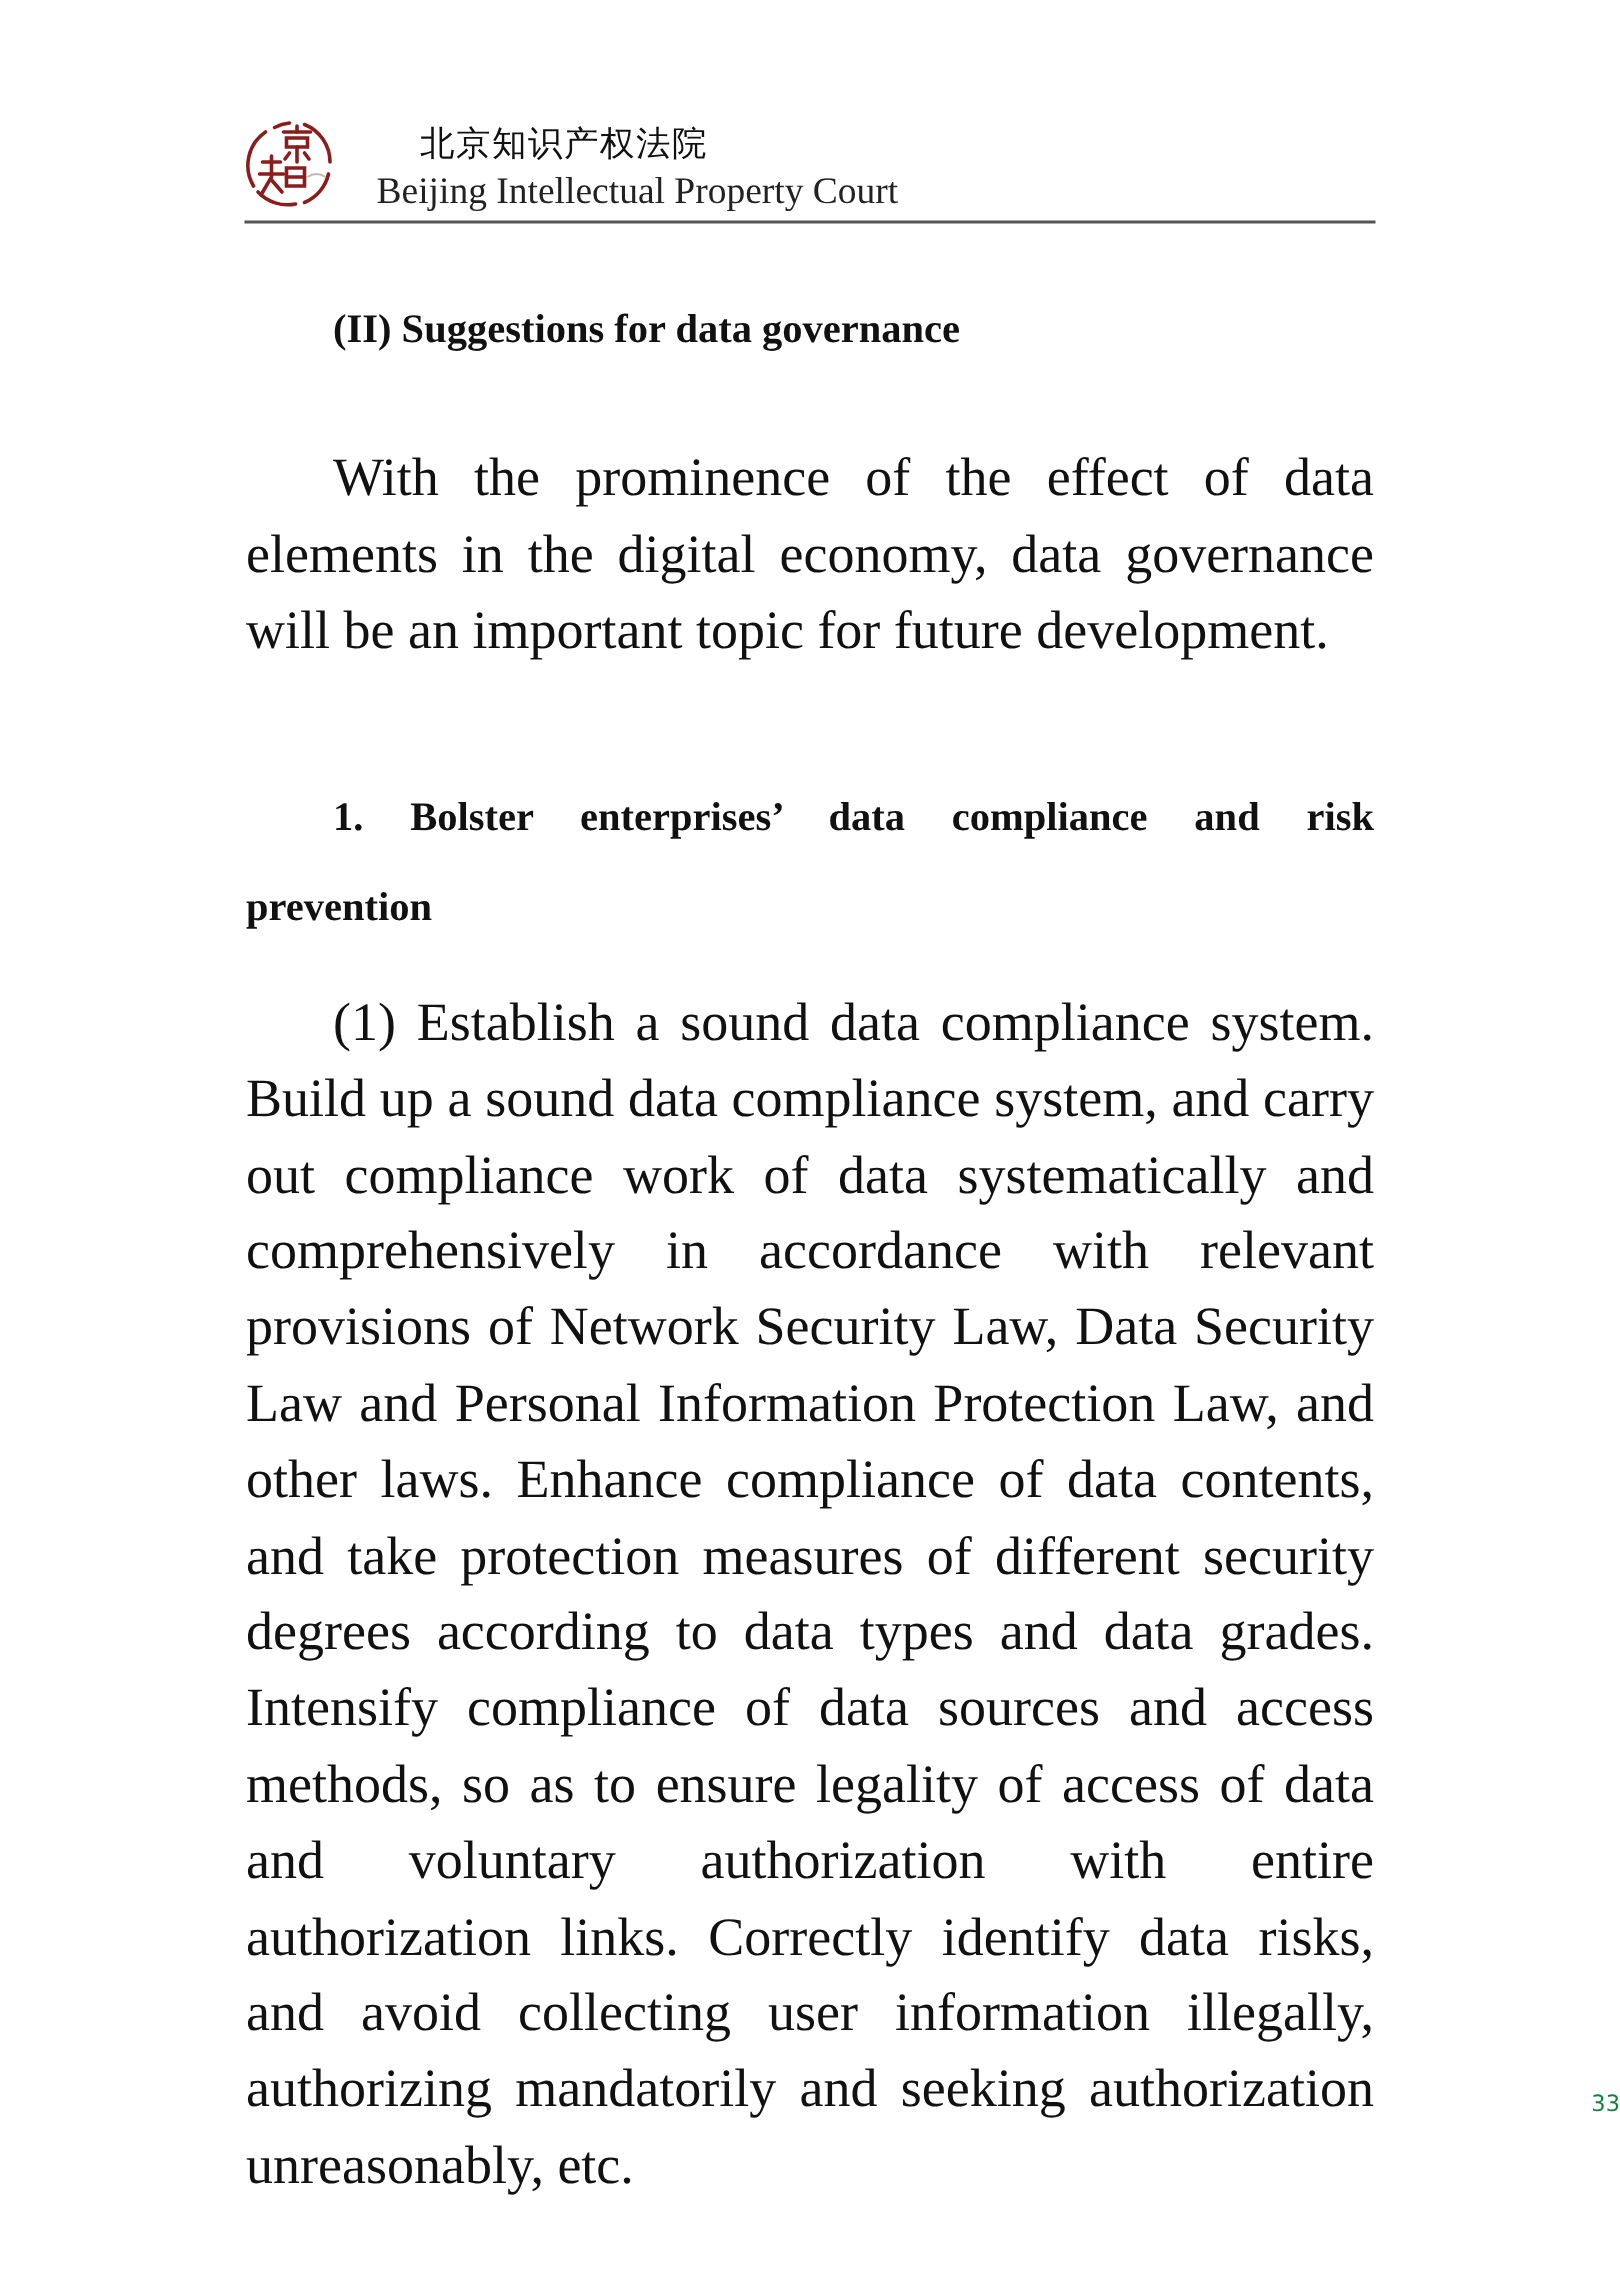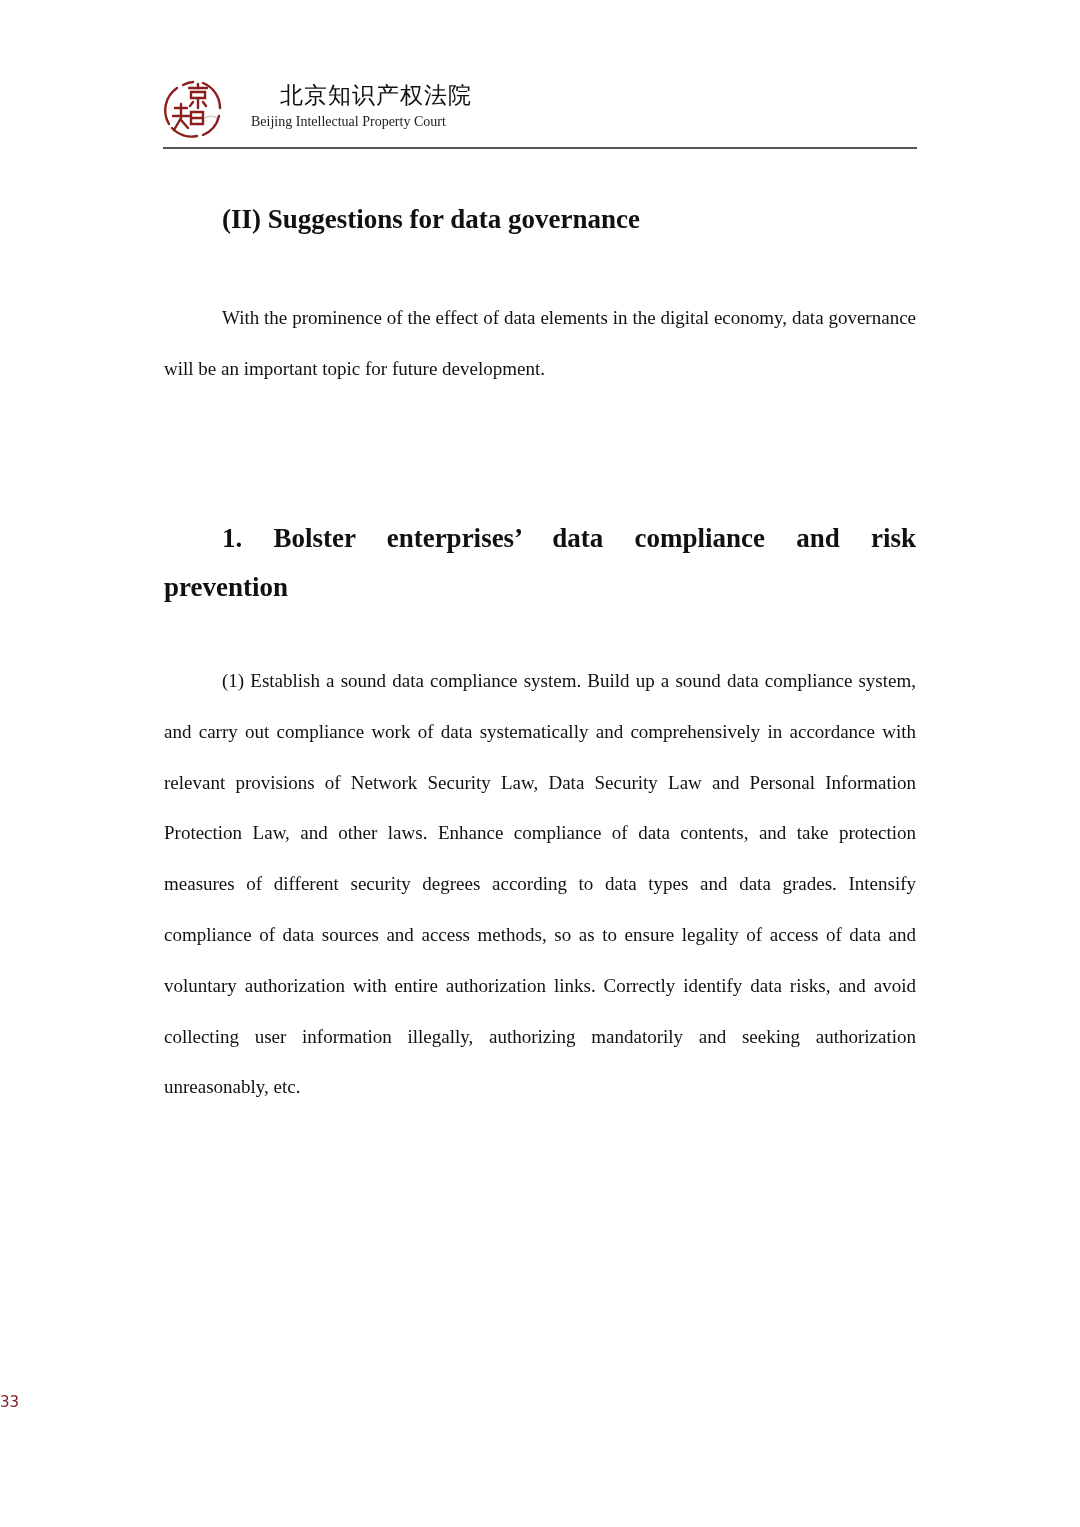--- a/index.html
+++ b/index.html
@@ -37,21 +37,21 @@
       font-weight: normal;
       font-size: 23px;
       letter-spacing: 1px;
       color: #111;
       white-space: nowrap;
     }
     .header-en {
       position: absolute;
       left: 88px;
       top: 38px;
-      font-size: 14px;
+      font-size: 25px;
       color: #222;
       white-space: nowrap;
     }
     .header-rule {
       position: absolute;
       left: 163px;
       top: 147px;
       width: 754px;
       height: 2px;
       background: #555555;
@@ -59,61 +59,61 @@
     .content {
       position: absolute;
       left: 164px;
       top: 0;
       width: 752px;
     }
     .para {
       position: absolute;
       left: 0;
       width: 752px;
-      font-size: 19px;
+      font-size: 36px;
       line-height: 50.8px;
       text-align: justify;
       text-indent: 58px;
       margin: 0;
     }
     .heading {
       font-weight: bold;
       font-size: 27px;
     }
     .h-section {
       top: 194px;
       text-align: left;
     }
     .p-intro {
       top: 293px;
     }
     .h-sub {
       top: 514px;
-      line-height: 49px;
+      line-height: 60px;
       text-align-last: auto;
     }
     .h-sub .word-spaced {
       word-spacing: 22px;
     }
     .p-body {
       top: 656px;
     }
     .bold-lead {
       font-weight: normal;
       margin-top: 44px;
     }
     .page-number {
       position: absolute;
       left: 0;
       width: 1080px;
       top: 1393px;
-      text-align: left;
+      text-align: right;
       font-family: "DejaVu Sans", sans-serif;
       font-size: 15px;
-      color: #7f1d1d;
+      color: #15803d;
     }
   </style>
 </head>
 <body>
 
 <div class="header">
   <div class="logo">
     <svg width="62" height="62" viewBox="0 0 62 62">
       <g fill="none" stroke="#8b1d1d" stroke-width="2.4" stroke-linecap="round">
         <path d="M14 10 A27 27 0 0 0 6 46"></path>

